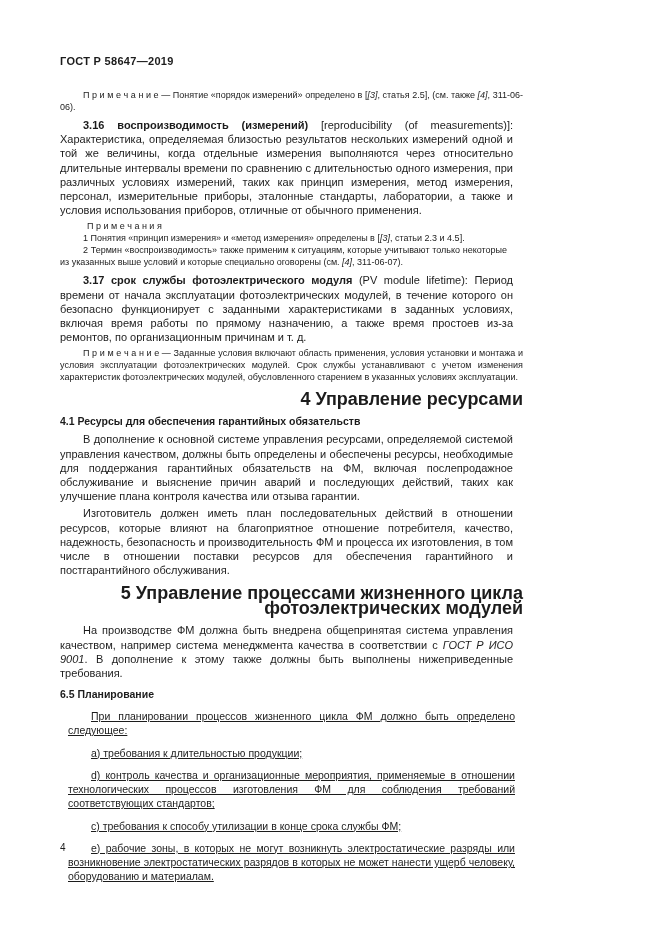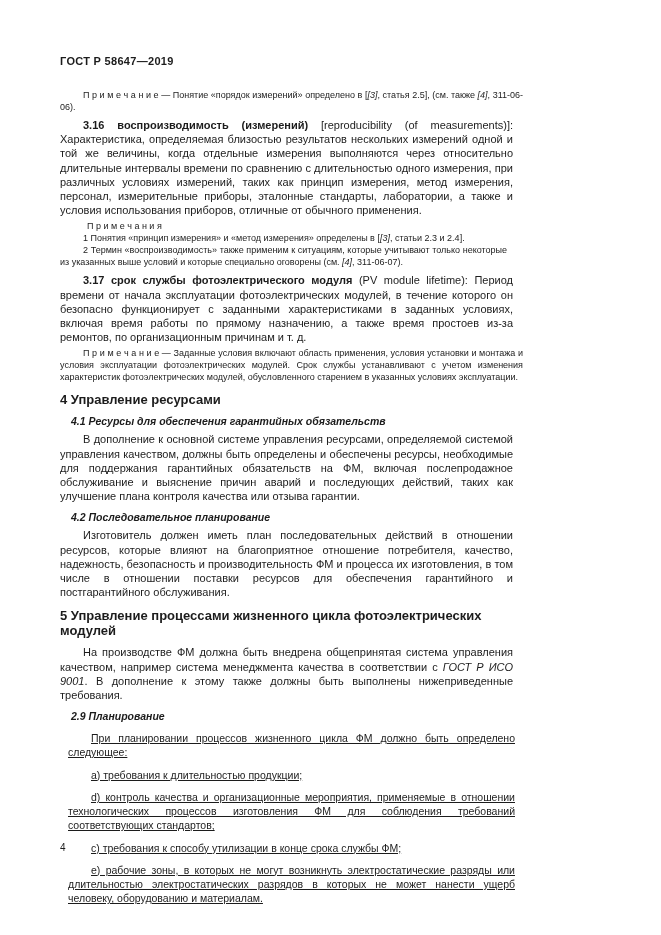--- a/index.html
+++ b/index.html
@@ -43,31 +43,31 @@
     font-size: 9px;
     line-height: 12px;
     text-align: justify;
     text-indent: 23px;
     margin: 0 0 5px 0;
   }
   .notes-group { margin: 0 16px 5px 0; }
   .notes-group .note { margin: 0; }
   .note-label { text-indent: 27px; }
   .h1 {
-    font-size: 13px;
+    font-size: 18px;
     font-weight: 700;
     line-height: 15px;
     margin: 9px 0 7px 0;
+    text-align: right;
   }
   .h2 {
     font-size: 10.5px;
     font-weight: 700;
     line-height: 13px;
-    margin: 8px 0 4px 11px;
-    font-style: italic;
+    margin: 8px 0 4px 0;
   }
   .page-footer {
     position: absolute;
     left: 60px;
     top: 842px;
     font-size: 10px;
     line-height: 12px;
   }
 </style>
 </head>
@@ -80,46 +80,45 @@
   </div>
 
   <main>
 
     <p class="note"><span>П р и м е ч а н и е   — Понятие «порядок измерений» определено в [</span><span style="font-style: italic;">[3]</span><span>, статья 2.5], (см. также </span><span style="font-style: italic;">[4]</span><span>, 311-06-06).</span></p>
 
     <p class="body-p"><span style="font-weight: 700;">3.16 воспроизводимость (измерений) </span><span>[reproducibility (of measurements)]: Характеристика, определяемая близостью результатов нескольких измерений одной и той же величины, когда отдельные измерения выполняются через относительно длительные интервалы времени по сравнению с длительностью одного измерения, при различных условиях измерений, таких как принцип измерения, метод измерения, персонал, измерительные приборы, эталонные стандарты, лаборатории, а также и условия использования приборов, отличные от обычного применения.</span></p>
 
     <div class="notes-group">
       <p class="note note-label">П р и м е ч а н и я</p>
-      <p class="note"><span>1 Понятия «принцип измерения» и «метод измерения» определены в [</span><span style="font-style: italic;">[3]</span><span>, статьи 2.3 и 2.4].</span></p>
+      <p class="note"><span>1 Понятия «принцип измерения» и «метод измерения» определены в [</span><span style="font-style: italic;">[3]</span><span>, статьи 2.3 и 4.5].</span></p>
       <p class="note"><span>2 Термин «воспроизводимость» также применим к ситуациям, которые учитывают только некоторые из указанных выше условий и которые специально оговорены (см. </span><span style="font-style: italic;">[4]</span><span>, 311-06-07).</span></p>
     </div>
 
     <p class="body-p"><span style="font-weight: 700;">3.17 срок службы фотоэлектрического модуля </span><span>(PV module lifetime): Период времени от начала эксплуатации фотоэлектрических модулей, в течение которого он безопасно функционирует с заданными характеристиками в заданных условиях, включая время работы по прямому назначению, а также время простоев из-за ремонтов, по организационным причинам и т. д.</span></p>
 
     <p class="note"><span>П р и м е ч а н и е   — Заданные условия включают область применения, условия установки и монтажа и условия эксплуатации фотоэлектрических модулей. Срок службы устанавливают с учетом изменения характеристик фотоэлектрических модулей, обусловленного старением в указанных условиях эксплуатации.</span></p>
 
     <h2 class="h1">4 Управление ресурсами</h2>
 
     <h3 class="h2">4.1 Ресурсы для обеспечения гарантийных обязательств</h3>
     <p class="body-p">В дополнение к основной системе управления ресурсами, определяемой системой управления качеством, должны быть определены и обеспечены ресурсы, необходимые для поддержания гарантийных обязательств на ФМ, включая послепродажное обслуживание и выяснение причин аварий и последующих действий, таких как улучшение плана контроля качества или отзыва гарантии.</p>
 
-    <h3 class="h2">4.2 Последовательное планирование</h3>
     <p class="body-p">Изготовитель должен иметь план последовательных действий в отношении ресурсов, которые влияют на благоприятное отношение потребителя, качество, надежность, безопасность и производительность ФМ и процесса их изготовления, в том числе в отношении поставки ресурсов для обеспечения гарантийного и постгарантийного обслуживания.</p>
 
     <h2 class="h1">5 Управление процессами жизненного цикла фотоэлектрических модулей</h2>
 
     <p class="body-p"><span>На производстве ФМ должна быть внедрена общепринятая система управления качеством, например система менеджмента качества в соответствии с </span><span style="font-style: italic;">ГОСТ Р ИСО 9001</span><span>. В дополнение к этому также должны быть выполнены нижеприведенные требования.</span></p>
 
-    <h3 class="h2">2.9 Планирование</h3>
+    <h3 class="h2">6.5 Планирование</h3>
     <p class="list-p">При планировании процессов жизненного цикла ФМ должно быть определено следующее:</p>
     <p class="list-p">a) требования к длительностью продукции;</p>
     <p class="list-p">d) контроль качества и организационные мероприятия, применяемые в отношении технологических процессов изготовления ФМ для соблюдения требований соответствующих стандартов;</p>
     <p class="list-p">c) требования к способу утилизации в конце срока службы ФМ;</p>
-    <p class="list-p">e) рабочие зоны, в которых не могут возникнуть электростатические разряды или длительностью электростатических разрядов в которых не может нанести ущерб человеку, оборудованию и материалам.</p>
+    <p class="list-p">e) рабочие зоны, в которых не могут возникнуть электростатические разряды или возникновение электростатических разрядов в которых не может нанести ущерб человеку, оборудованию и материалам.</p>
 
   </main>
 
   <div class="page-footer">
     <span>4</span>
   </div>
 
 </div>
 
 </body></html>

